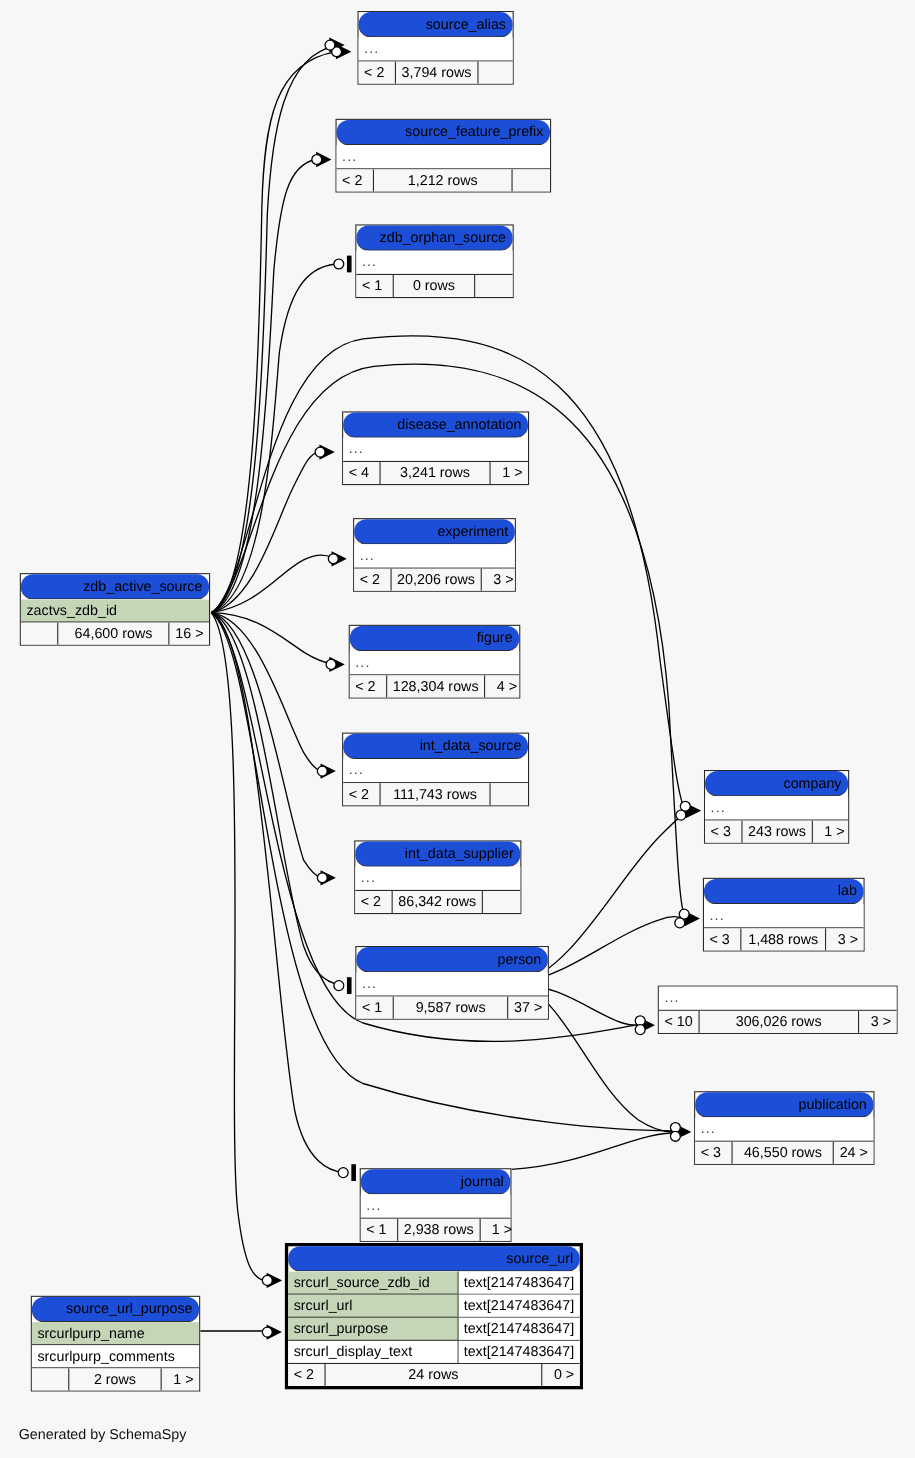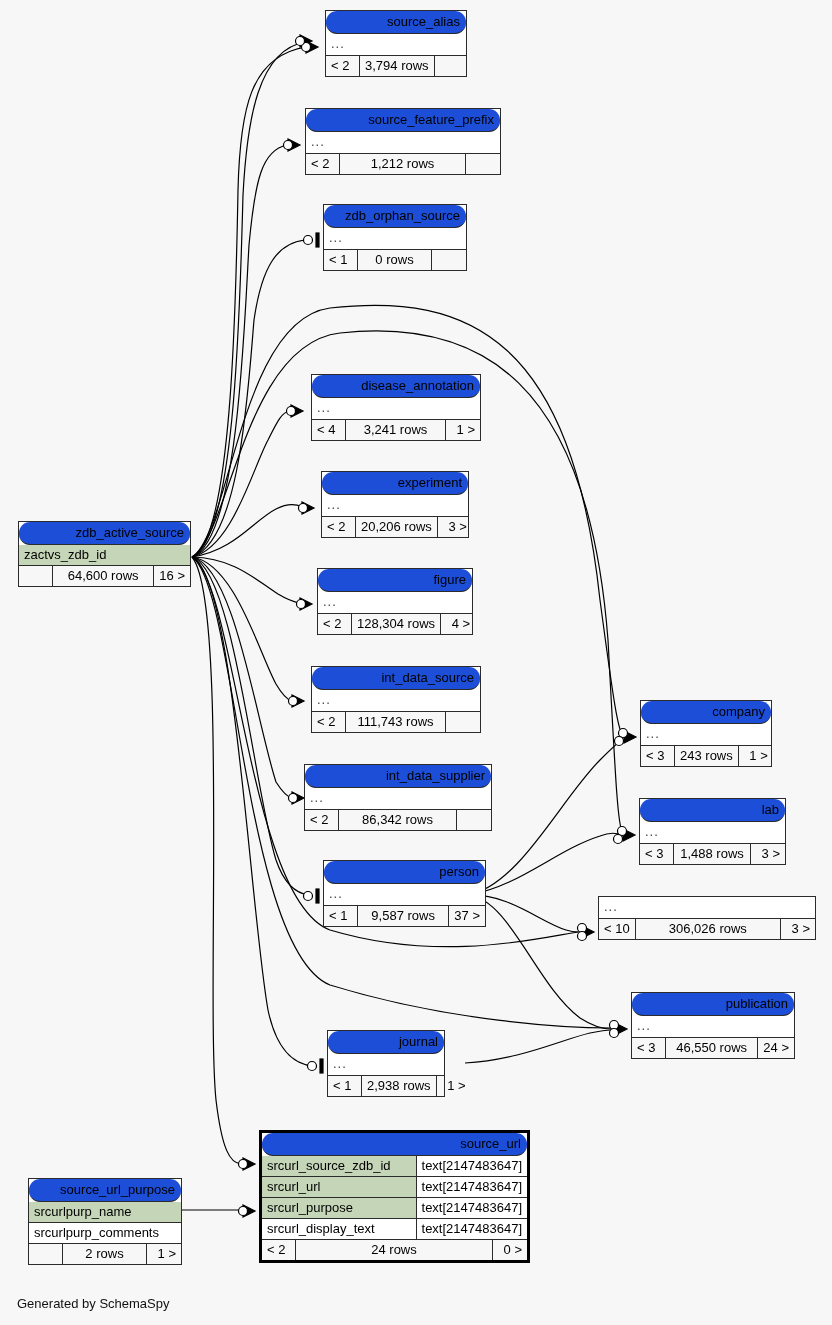--- a/index.html
+++ b/index.html
@@ -256,39 +256,39 @@
       </div>
       <div class="tbl" style="left: 311px; top: 666px; width: 170px;">
         <div class="tbl-title">int_data_source</div>
         <div class="ellipsis-row">...</div>
         <div class="foot">
           <div class="foot-cell foot-left" style="min-width: 34px;">&lt; 2</div>
           <div class="foot-cell foot-mid">111,743 rows</div>
           <div class="foot-cell foot-right" style="min-width: 34px;"></div>
         </div>
       </div>
-      <div class="tbl" style="left: 304px; top: 764px; width: 188px;">
+      <div class="tbl" style="left: 322px; top: 764px; width: 152px;">
         <div class="tbl-title">int_data_supplier</div>
         <div class="ellipsis-row">...</div>
         <div class="foot">
           <div class="foot-cell foot-left" style="min-width: 34px;">&lt; 2</div>
           <div class="foot-cell foot-mid">86,342 rows</div>
           <div class="foot-cell foot-right" style="min-width: 34px;"></div>
         </div>
       </div>
-      <div class="tbl" style="left: 323px; top: 860px; width: 163px;">
+      <div class="tbl" style="left: 323px; top: 860px; width: 176px;">
         <div class="tbl-title">person</div>
         <div class="ellipsis-row">...</div>
         <div class="foot">
           <div class="foot-cell foot-left" style="min-width: 34px;">&lt; 1</div>
           <div class="foot-cell foot-mid">9,587 rows</div>
           <div class="foot-cell foot-right" style="min-width: 34px;">37 &gt;</div>
         </div>
       </div>
-      <div class="tbl" style="left: 327px; top: 1030px; width: 118px;">
+      <div class="tbl" style="left: 327px; top: 1062px; width: 138px;">
         <div class="tbl-title">journal</div>
         <div class="ellipsis-row">...</div>
         <div class="foot">
           <div class="foot-cell foot-left" style="min-width: 34px;">&lt; 1</div>
           <div class="foot-cell foot-mid">2,938 rows</div>
           <div class="foot-cell foot-right" style="min-width: 34px;">1 &gt;</div>
         </div>
       </div>
       <div class="tbl" style="left: 640px; top: 700px; width: 132px;">
         <div class="tbl-title">company</div>

